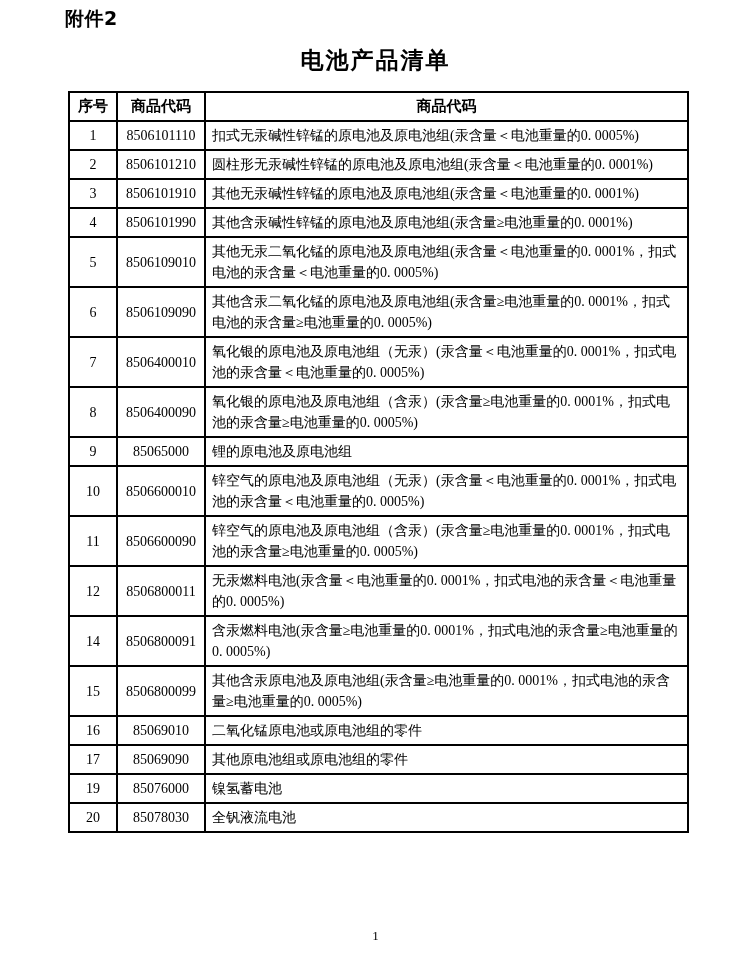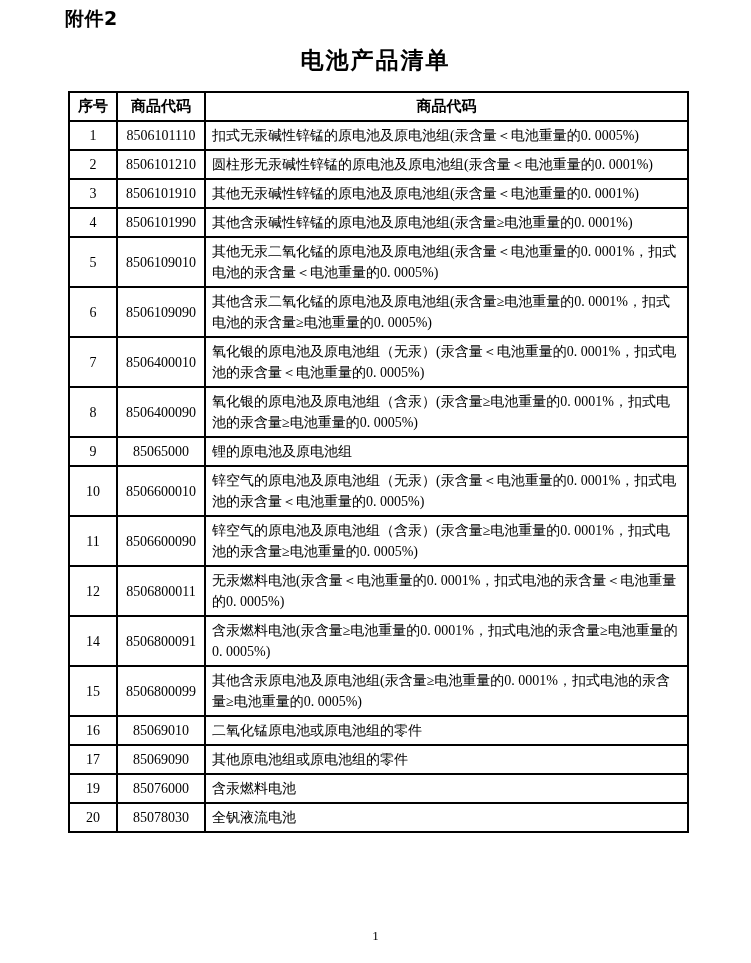--- a/index.html
+++ b/index.html
@@ -173,21 +173,21 @@
           <td class="col-name">二氧化锰原电池或原电池组的零件</td>
         </tr>
         <tr>
           <td class="col-no">17</td>
           <td class="col-code">85069090</td>
           <td class="col-name">其他原电池组或原电池组的零件</td>
         </tr>
         <tr>
           <td class="col-no">19</td>
           <td class="col-code">85076000</td>
-          <td class="col-name">含汞燃料电池</td>
+          <td class="col-name">镍氢蓄电池</td>
         </tr>
         <tr>
           <td class="col-no">20</td>
           <td class="col-code">85078030</td>
           <td class="col-name">全钒液流电池</td>
         </tr>
       </tbody>
   </table>
 
   <div class="page-number">1</div>

